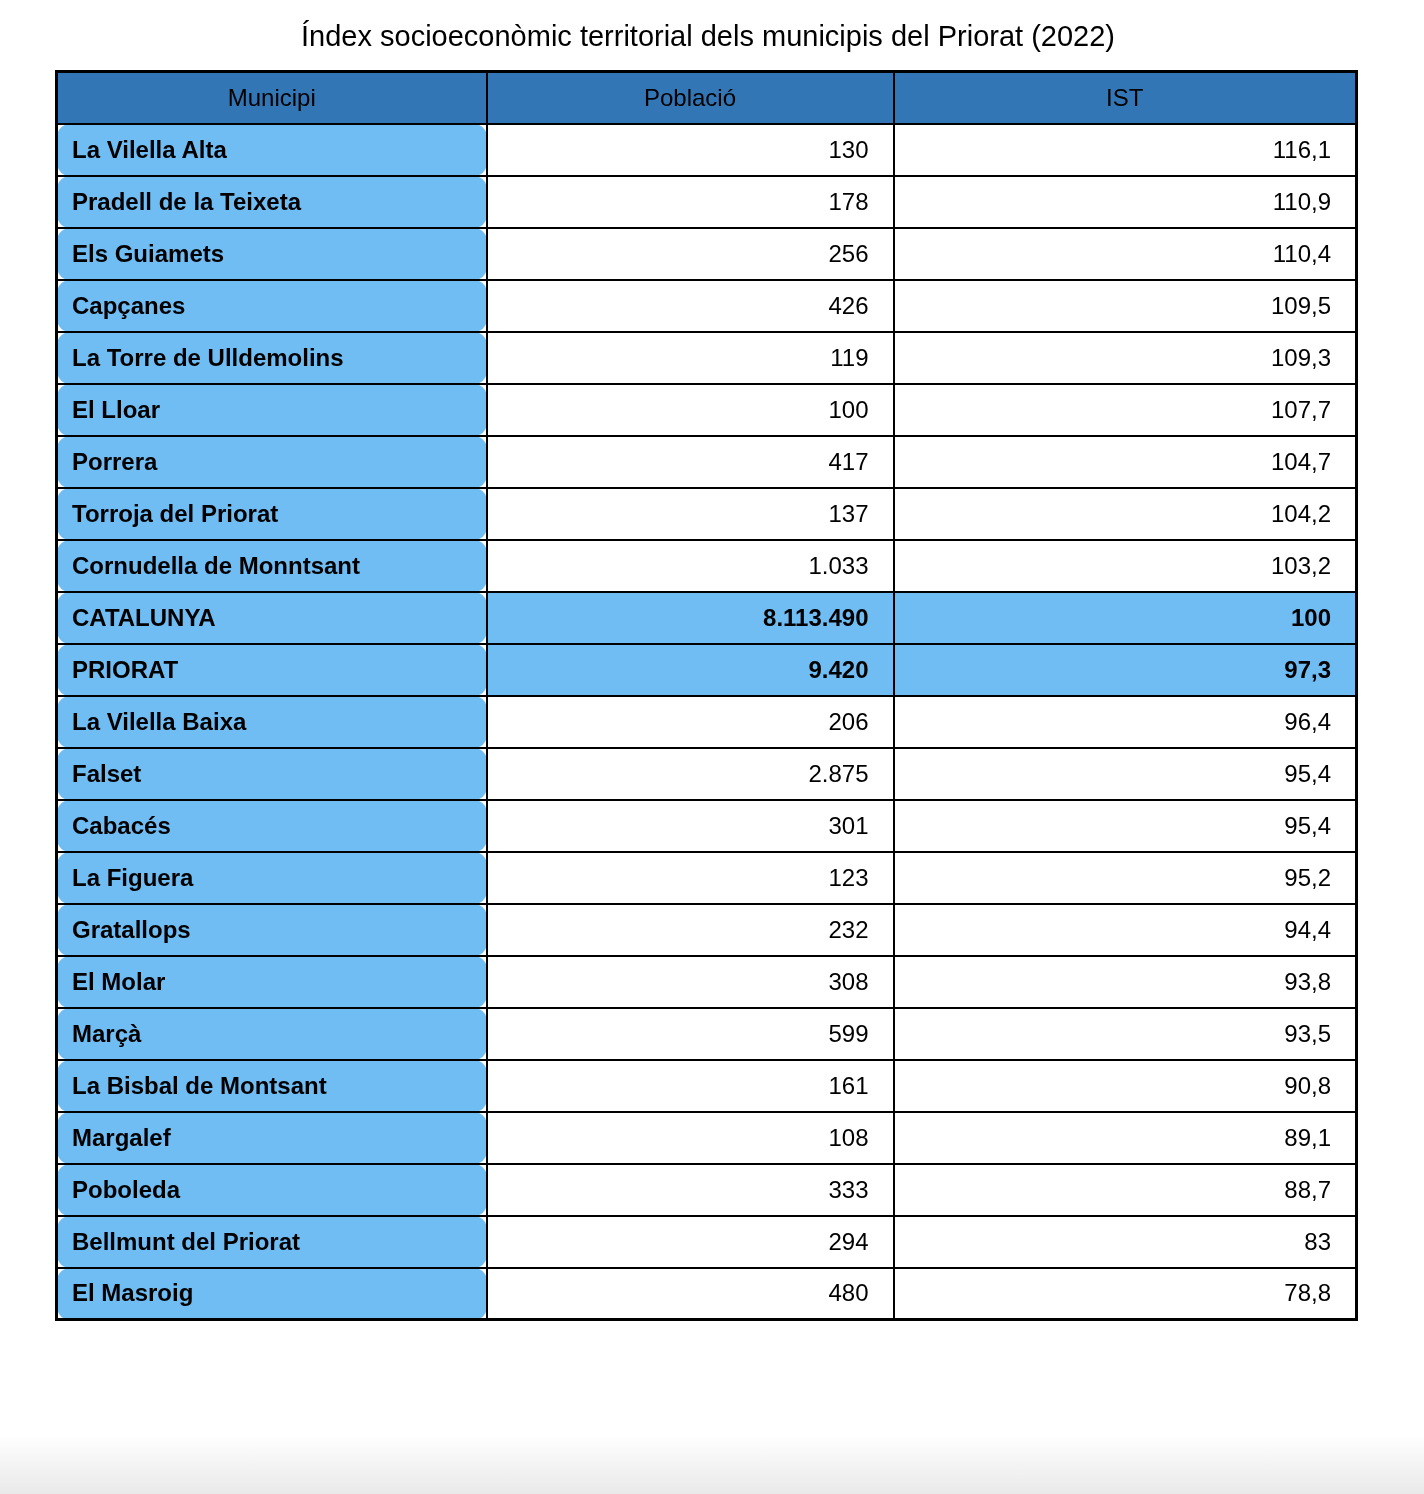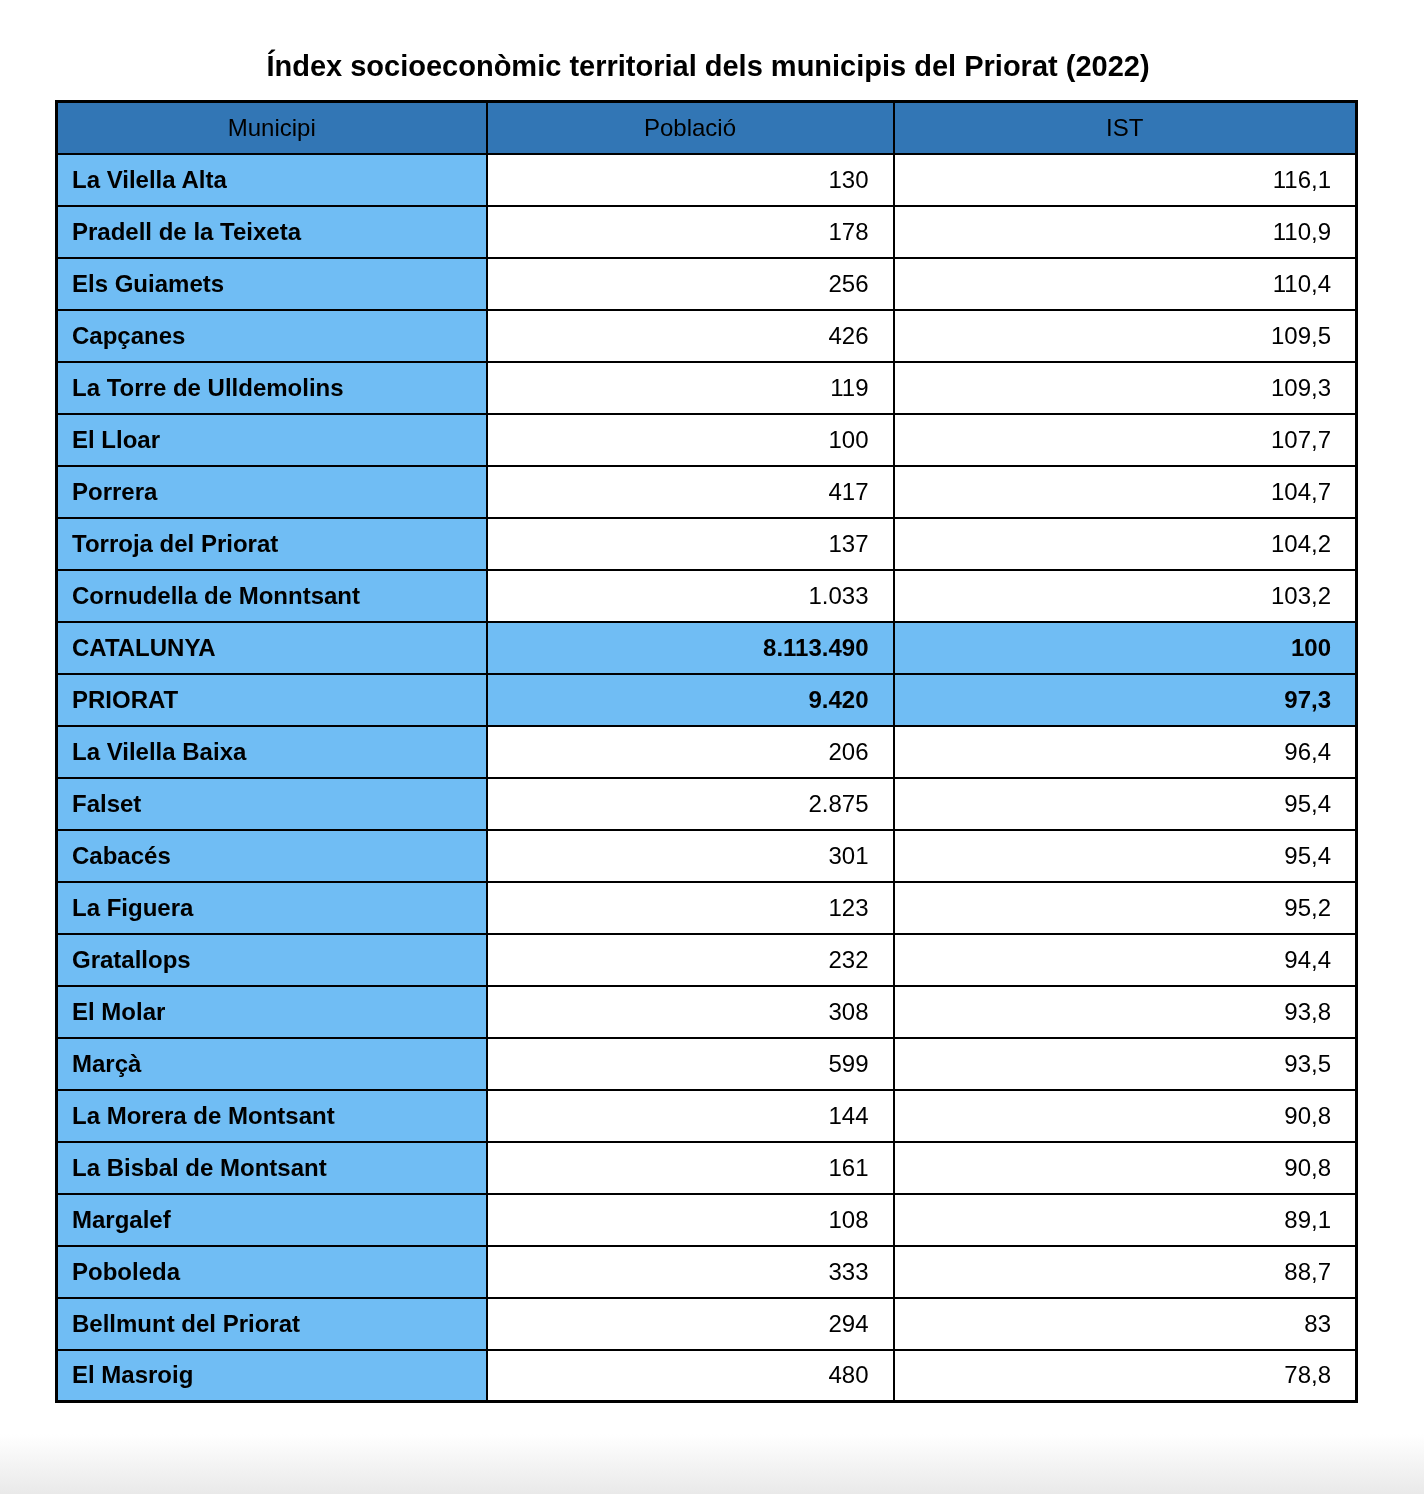--- a/index.html
+++ b/index.html
@@ -7,25 +7,25 @@
     padding: 0;
   }
   body {
     width: 1424px;
     height: 1494px;
     background: linear-gradient(180deg, #ffffff 0%, #ffffff 96%, #e9e9e9 100%);
     font-family: "Liberation Sans", sans-serif;
     color: #000;
   }
   .page-title {
-    padding-top: 50px;
+    padding-top: 20px;
     margin: 0 8px 17px 0;
     text-align: center;
     font-size: 29px;
-    font-weight: bold;
+    font-weight: normal;
     letter-spacing: 0px;
   }
   table.ist-table {
     border-collapse: collapse;
     table-layout: fixed;
     margin-left: 55px;
     width: 1300px;
     border: 3px solid #000;
   }
   .ist-table col.c-municipi { width: 430px; }
@@ -44,20 +44,21 @@
   .ist-table th {
     background: var(--header-bg, #3276b5);
     font-weight: normal;
     text-align: center;
   }
   .ist-table td.name-cell {
     background: var(--label-bg, #70bdf4);
     font-weight: bold;
     text-align: left;
     padding-left: 14px;
+    border-radius: 13px;
   }
   .ist-table td.num-cell {
     background: #ffffff;
     font-weight: normal;
     text-align: right;
     padding-right: 24px;
     margin-top: 39px;
   }
   .ist-table tr.highlight td.num-cell {
     background: var(--label-bg, #70bdf4);
@@ -185,25 +186,20 @@
     <td class="num-cell">308</td>
     <td class="num-cell">93,8</td>
   </tr>
 
   <tr>
     <td class="name-cell">Marçà</td>
     <td class="num-cell">599</td>
     <td class="num-cell">93,5</td>
   </tr>
 
-  <tr>
-    <td class="name-cell">La Morera de Montsant</td>
-    <td class="num-cell">144</td>
-    <td class="num-cell">90,8</td>
-  </tr>
 
   <tr>
     <td class="name-cell">La Bisbal de Montsant</td>
     <td class="num-cell">161</td>
     <td class="num-cell">90,8</td>
   </tr>
 
   <tr>
     <td class="name-cell">Margalef</td>
     <td class="num-cell">108</td>

